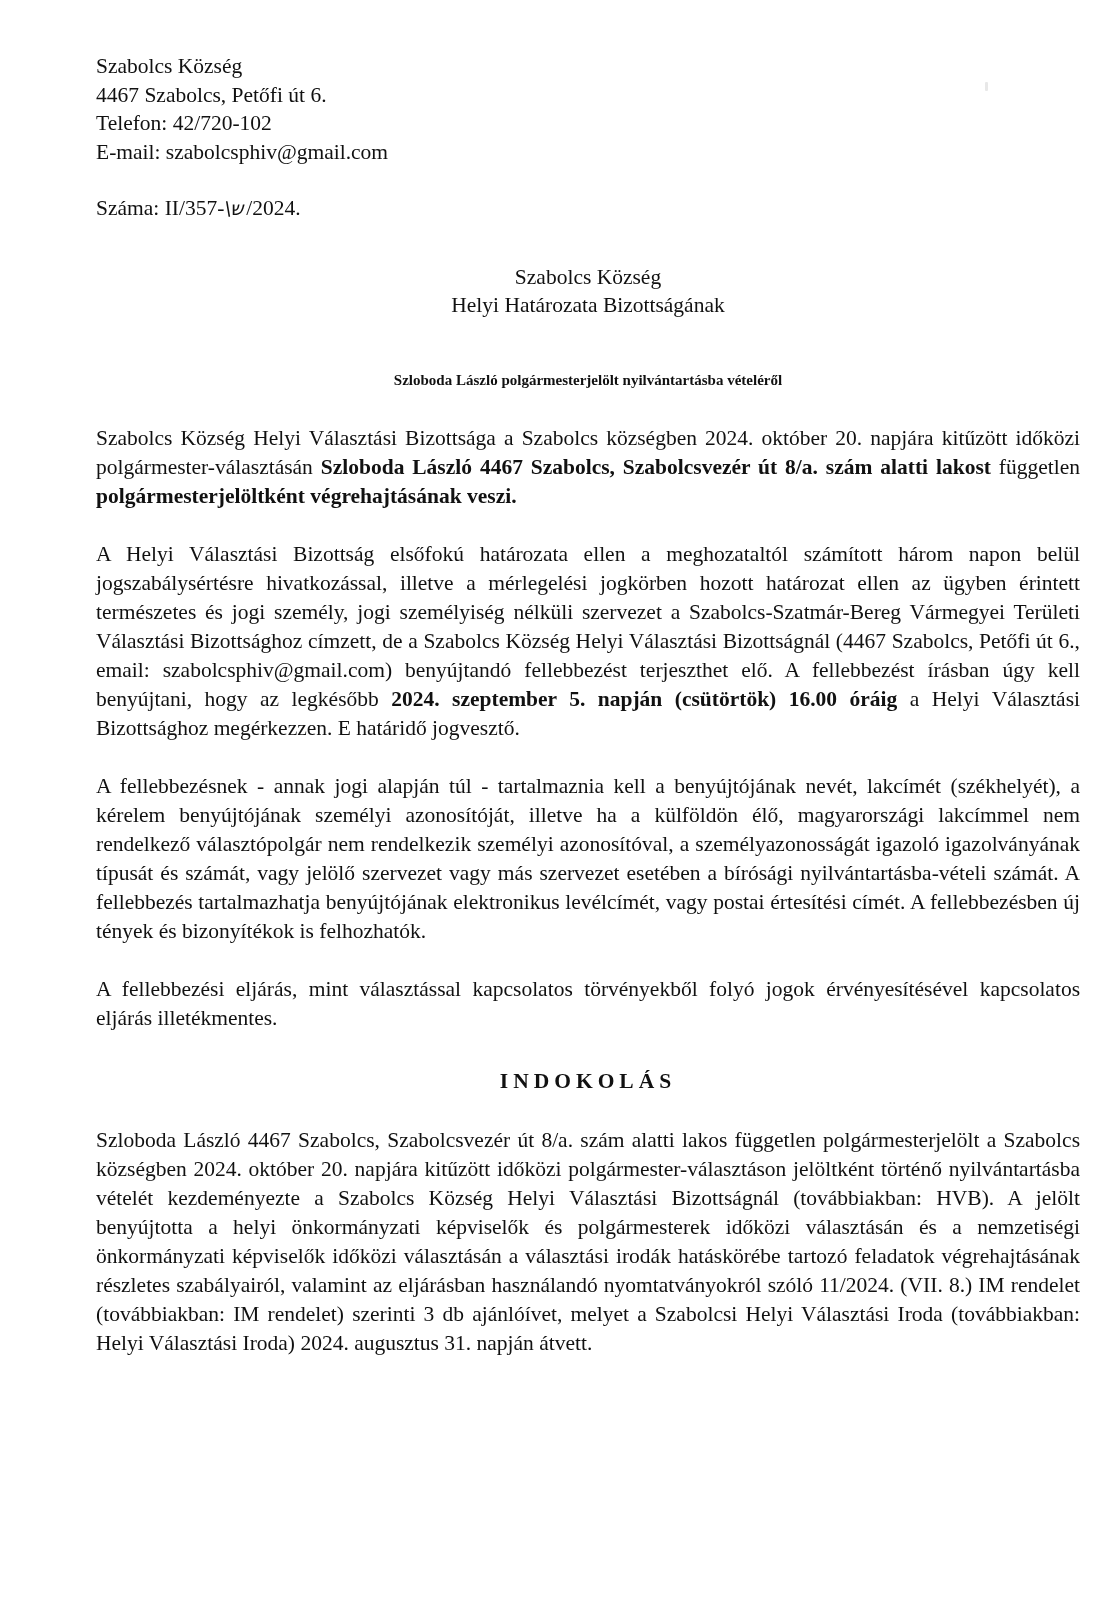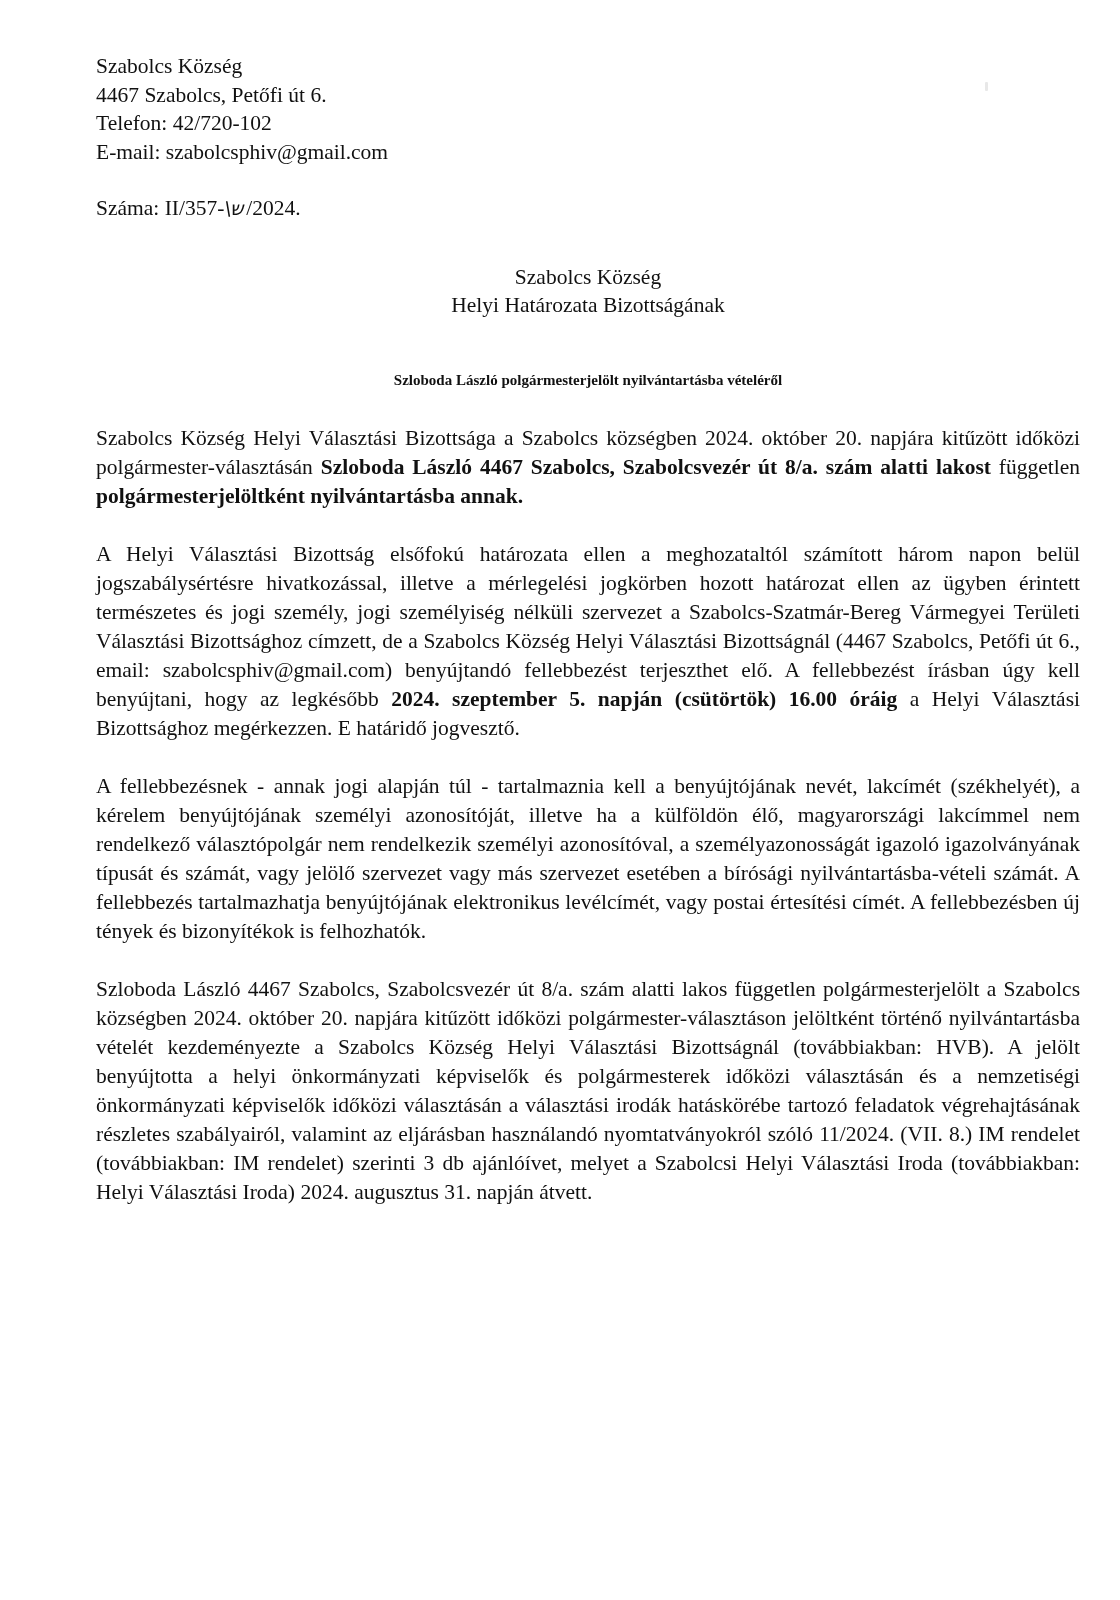--- a/index.html
+++ b/index.html
@@ -137,24 +137,26 @@
 
     <div class="case-number"><span>Száma: II/357-</span><span class="handmark">\ש</span><span>/2024.</span></div>
 
     <div class="decision-header">
       <div class="dh-line">Szabolcs Község</div>
       <div class="dh-line">Helyi Határozata Bizottságának</div>
     </div>
 
     <div class="subject">Szloboda László polgármesterjelölt nyilvántartásba vételéről</div>
 
-    <p class="para gap-top"><span>Szabolcs Község Helyi Választási Bizottsága a Szabolcs községben 2024. október 20. napjára kitűzött időközi polgármester-választásán </span><b>Szloboda László 4467 Szabolcs, Szabolcsvezér út 8/a. szám alatti lakost</b><span> független </span><b>polgármesterjelöltként nyilvántartásba annak.</b></p>
+    <p class="para gap-top"><span>Szabolcs Község Helyi Választási Bizottsága a Szabolcs községben 2024. október 20. napjára kitűzött időközi polgármester-választásán </span><b>Szloboda László 4467 Szabolcs, Szabolcsvezér út 8/a. szám alatti lakost</b><span> független </span><b>polgármesterjelöltként végrehajtásának veszi.</b></p>
 
     <p class="para"><span>A Helyi Választási Bizottság elsőfokú határozata ellen a meghozataltól számított három napon belül jogszabálysértésre hivatkozással, illetve a mérlegelési jogkörben hozott határozat ellen az ügyben érintett természetes és jogi személy, jogi személyiség nélküli szervezet a Szabolcs-Szatmár-Bereg Vármegyei Területi Választási Bizottsághoz címzett, de a Szabolcs Község Helyi Választási Bizottságnál (4467 Szabolcs, Petőfi út 6., email: szabolcsphiv@gmail.com) benyújtandó fellebbezést terjeszthet elő. A fellebbezést írásban úgy kell benyújtani, hogy az legkésőbb </span><b>2024. szeptember 5. napján (csütörtök) 16.00 óráig</b><span> a Helyi Választási Bizottsághoz megérkezzen. E határidő jogvesztő.</span></p>
 
     <p class="para">A fellebbezésnek - annak jogi alapján túl - tartalmaznia kell a benyújtójának nevét, lakcímét (székhelyét), a kérelem benyújtójának személyi azonosítóját, illetve ha a külföldön élő, magyarországi lakcímmel nem rendelkező választópolgár nem rendelkezik személyi azonosítóval, a személyazonosságát igazoló igazolványának típusát és számát, vagy jelölő szervezet vagy más szervezet esetében a bírósági nyilvántartásba-vételi számát. A fellebbezés tartalmazhatja benyújtójának elektronikus levélcímét, vagy postai értesítési címét. A fellebbezésben új tények és bizonyítékok is felhozhatók.</p>
 
+    <p class="para">A fellebbezési eljárás, mint választással kapcsolatos törvényekből folyó jogok érvényesítésével kapcsolatos eljárás illetékmentes.</p>
 
+    <div class="section-heading">INDOKOLÁS</div>
 
     <p class="para">Szloboda László 4467 Szabolcs, Szabolcsvezér út 8/a. szám alatti lakos független polgármesterjelölt a Szabolcs községben 2024. október 20. napjára kitűzött időközi polgármester-választáson jelöltként történő nyilvántartásba vételét kezdeményezte a Szabolcs Község Helyi Választási Bizottságnál (továbbiakban: HVB). A jelölt benyújtotta a helyi önkormányzati képviselők és polgármesterek időközi választásán és a nemzetiségi önkormányzati képviselők időközi választásán a választási irodák hatáskörébe tartozó feladatok végrehajtásának részletes szabályairól, valamint az eljárásban használandó nyomtatványokról szóló 11/2024. (VII. 8.) IM rendelet (továbbiakban: IM rendelet) szerinti 3 db ajánlóívet, melyet a Szabolcsi Helyi Választási Iroda (továbbiakban: Helyi Választási Iroda) 2024. augusztus 31. napján átvett.</p>
 
   </div>
 </div>
 
 </body></html>

